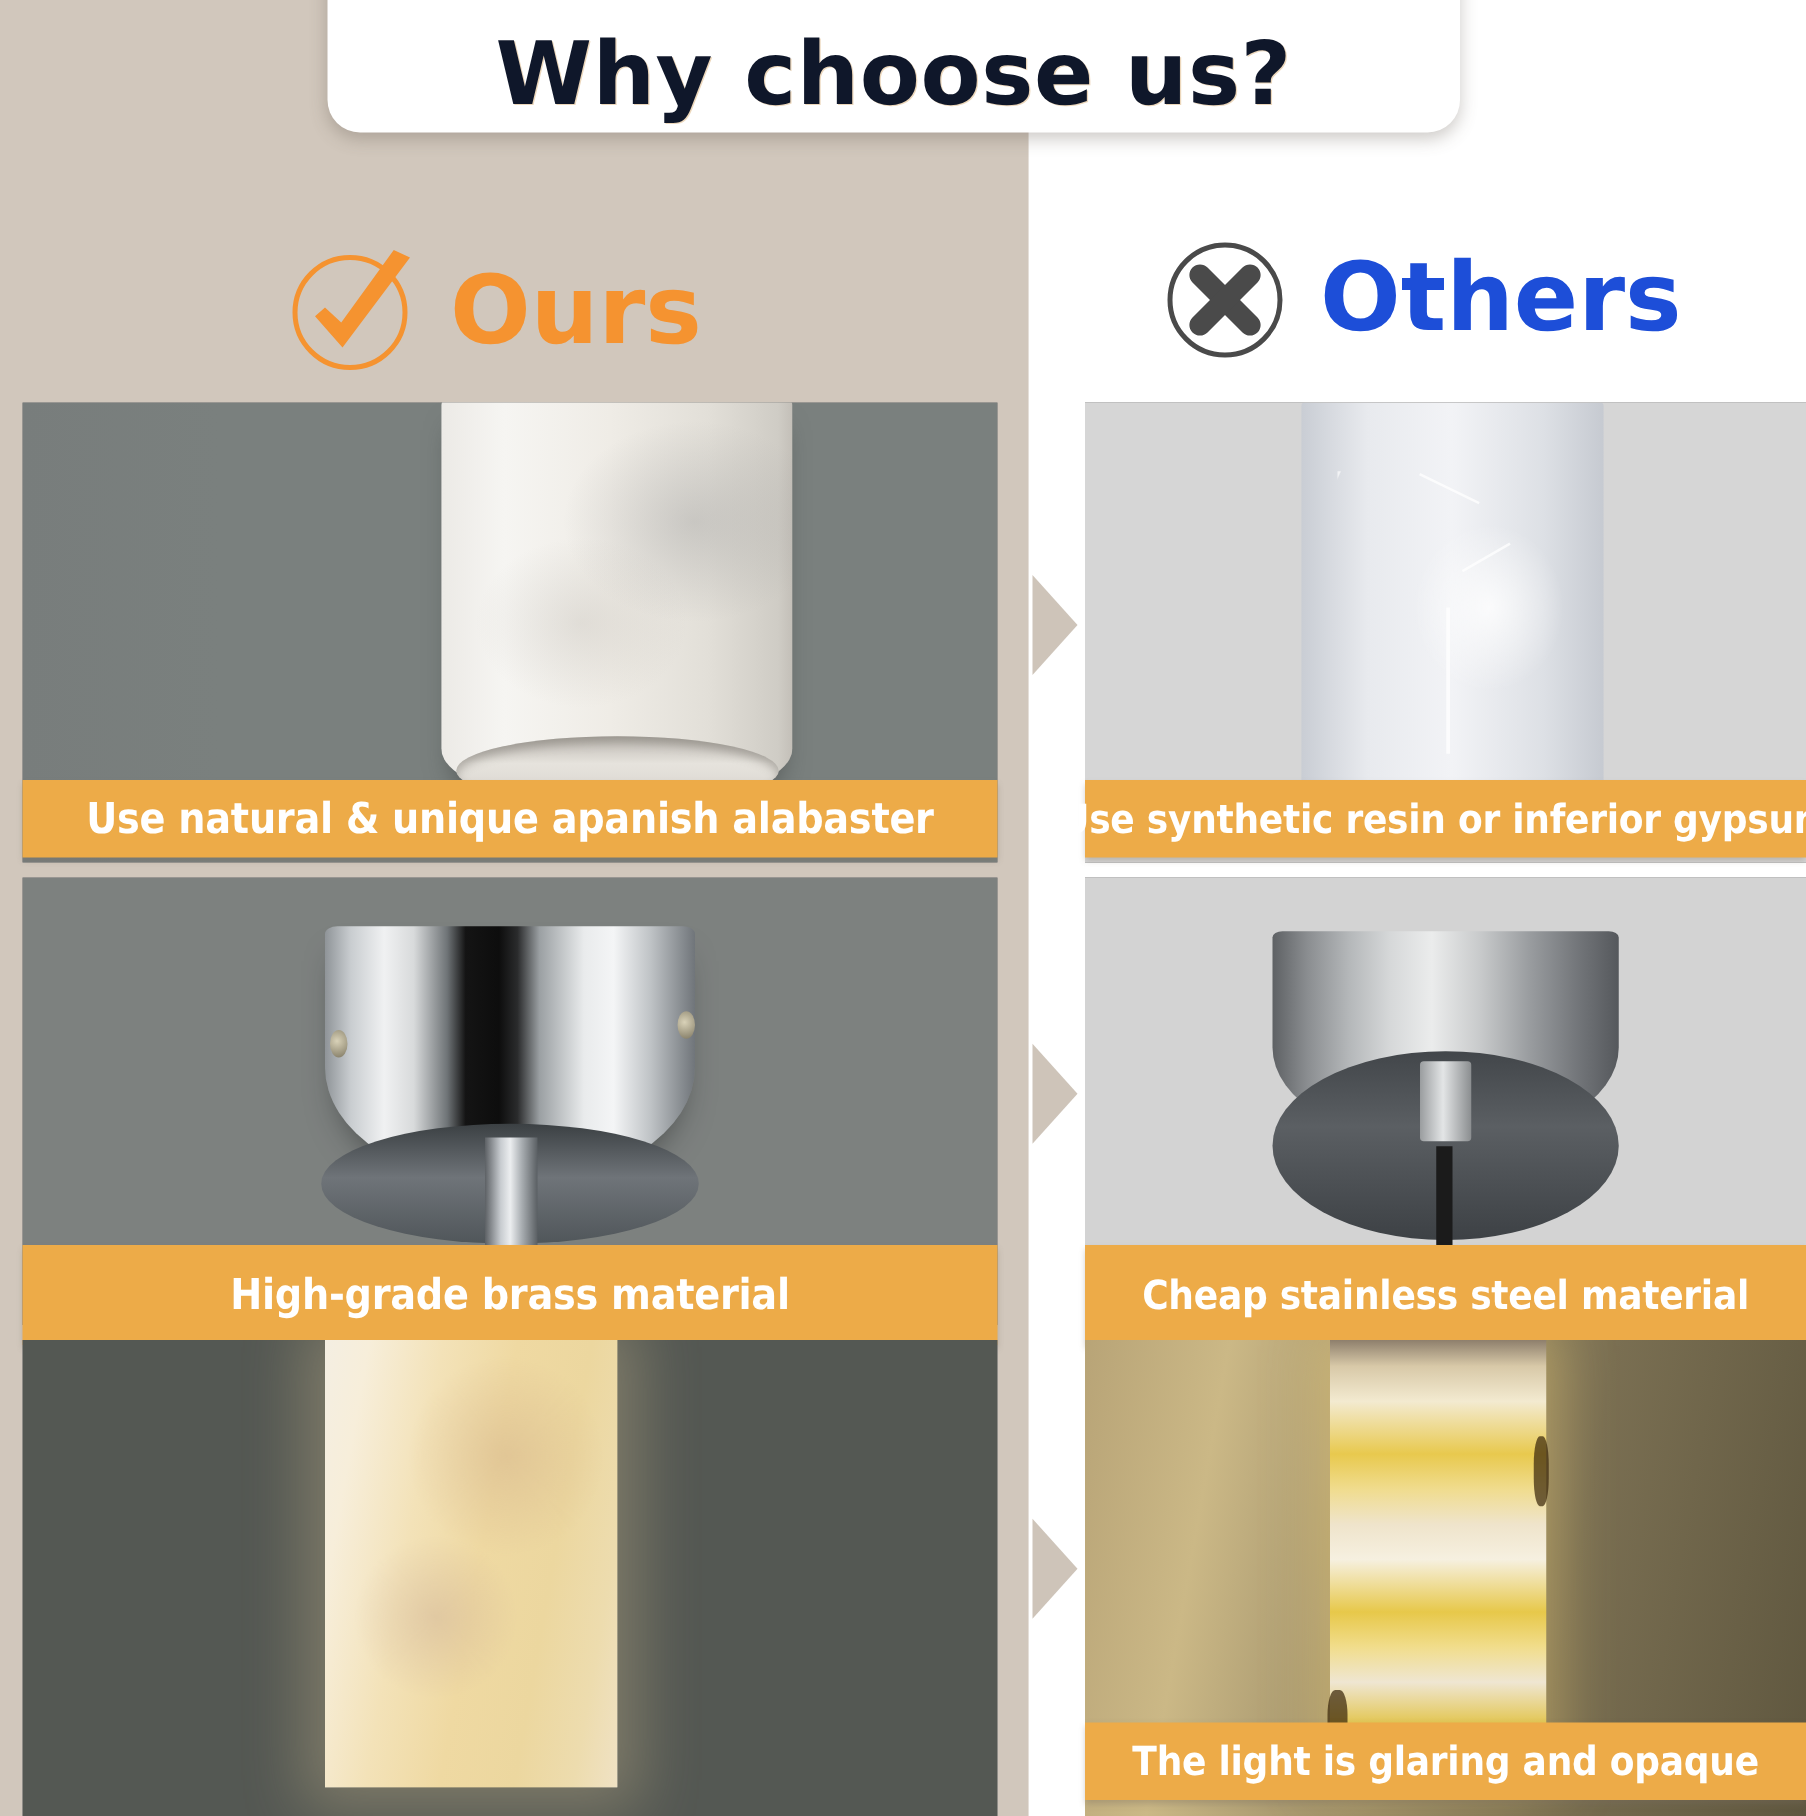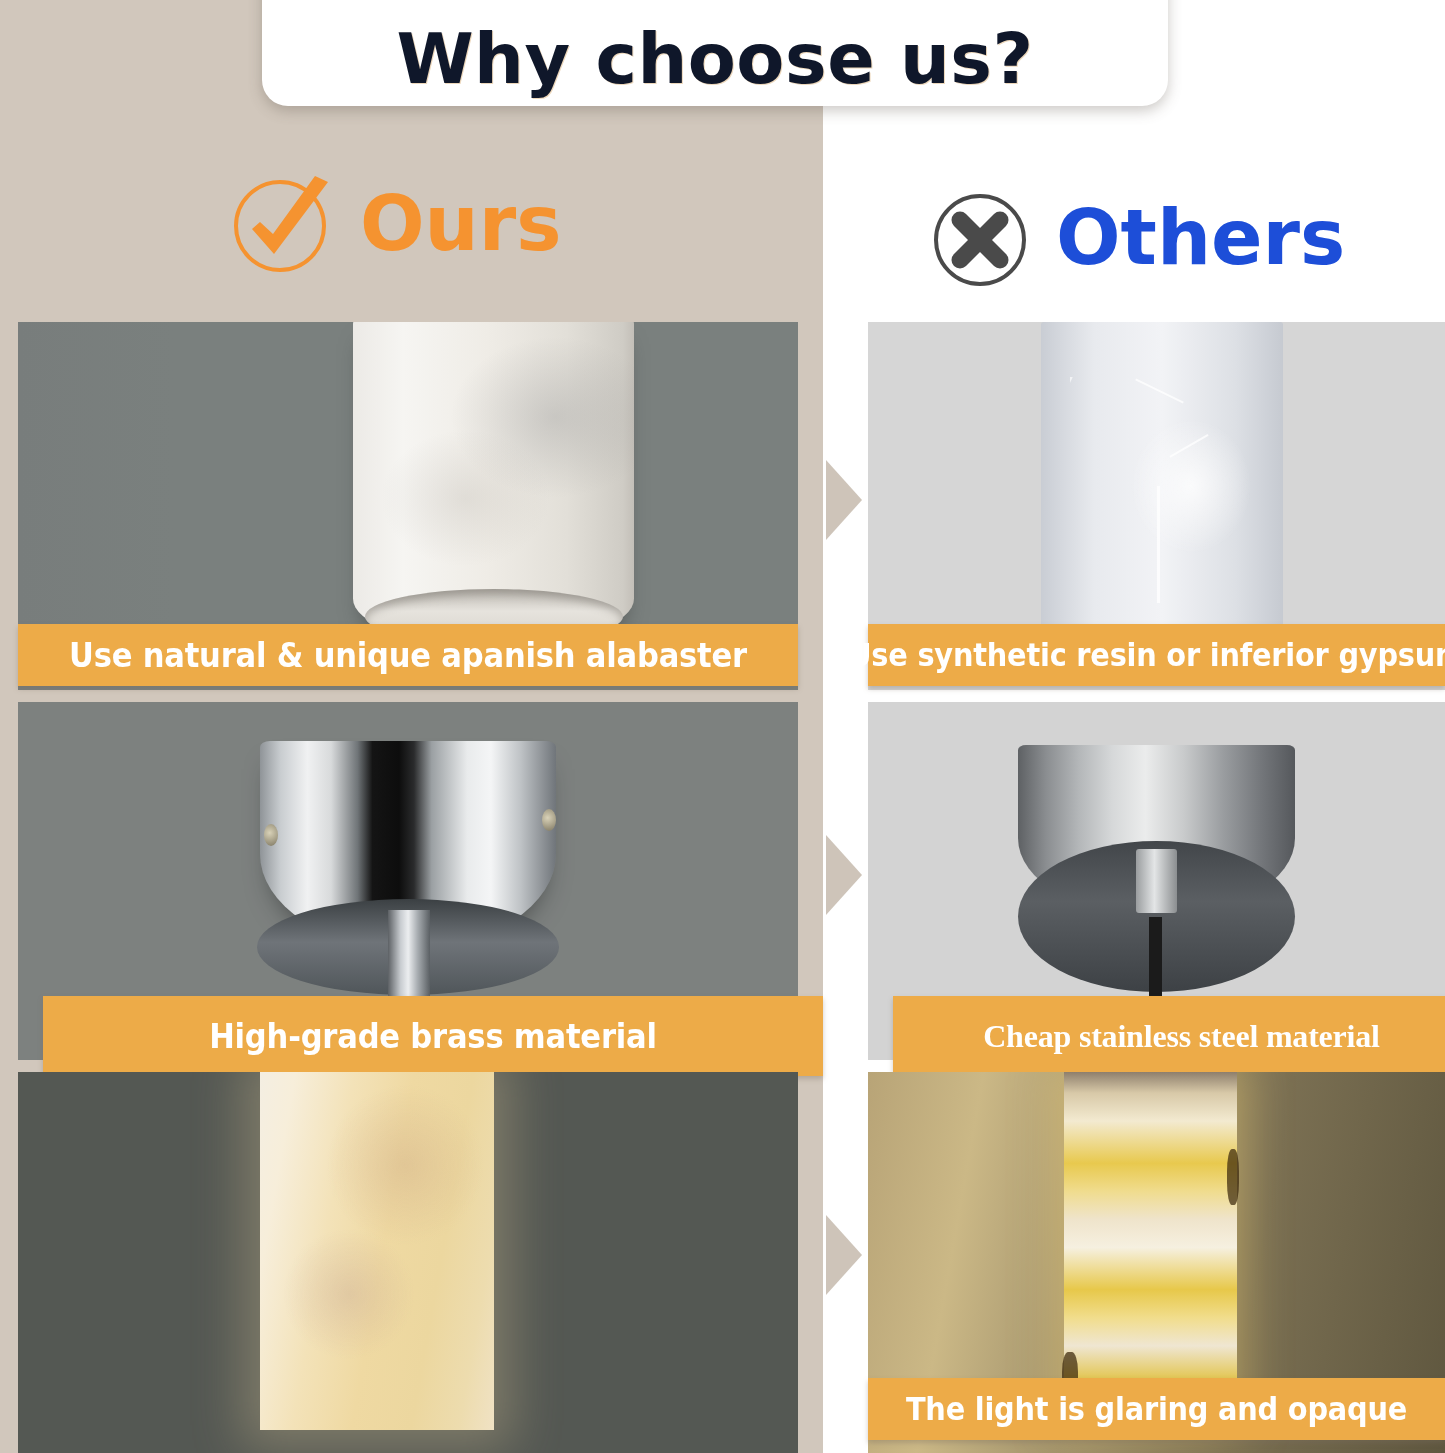--- a/index.html
+++ b/index.html
@@ -60,21 +60,21 @@
     line-height: 1;
     text-shadow: 1px 1px 0 rgba(200,140,60,0.35);
   }
 
   
   .col-header {
     position: absolute;
     display: flex;
     align-items: center;
   }
-  .col-header.ours { left: 232px; top: 172px; justify-content: flex-end; }
+  .col-header.ours { left: 232px; top: 196px; justify-content: flex-end; }
   .col-header.others { left: 928px; top: 186px; }
 
   .badge {
     width: 104px;
     height: 104px;
     position: relative;
     flex: 0 0 auto;
   }
   .badge svg { display: block; width: 104px; height: 104px; }
 
@@ -325,22 +325,22 @@
     line-height: 1;
     letter-spacing: -0.2px;
     white-space: nowrap;
     box-shadow: 0 3px 5px rgba(120,110,95,0.35);
   }
   .caption.left  { left: 18px;  width: 780px; }
   .caption.right { left: 868px; width: 577px; }
 
   .caption.c1 { top: 624px; height: 62px; font-size: 34px; }
   .caption.c1.right { font-size: 32px; }
-  .caption.c2 { top: 996px; height: 80px; font-size: 34px; margin-left: 25px; }
-  .caption.c2.right { font-size: 32px; font-family: Liberation Serif, serif; }
+  .caption.c2 { top: 996px; height: 80px; font-size: 34px; }
+  .caption.c2.right { font-size: 32px; }
   .caption.c3 { top: 1378px; height: 62px; font-size: 34px; }
   .caption.c3.left { font-size: 33px; }
   .caption.c3.right { font-size: 32px; }
 
   
   .arrow {
     position: absolute;
     left: 826px;
     width: 0;
     height: 0;

